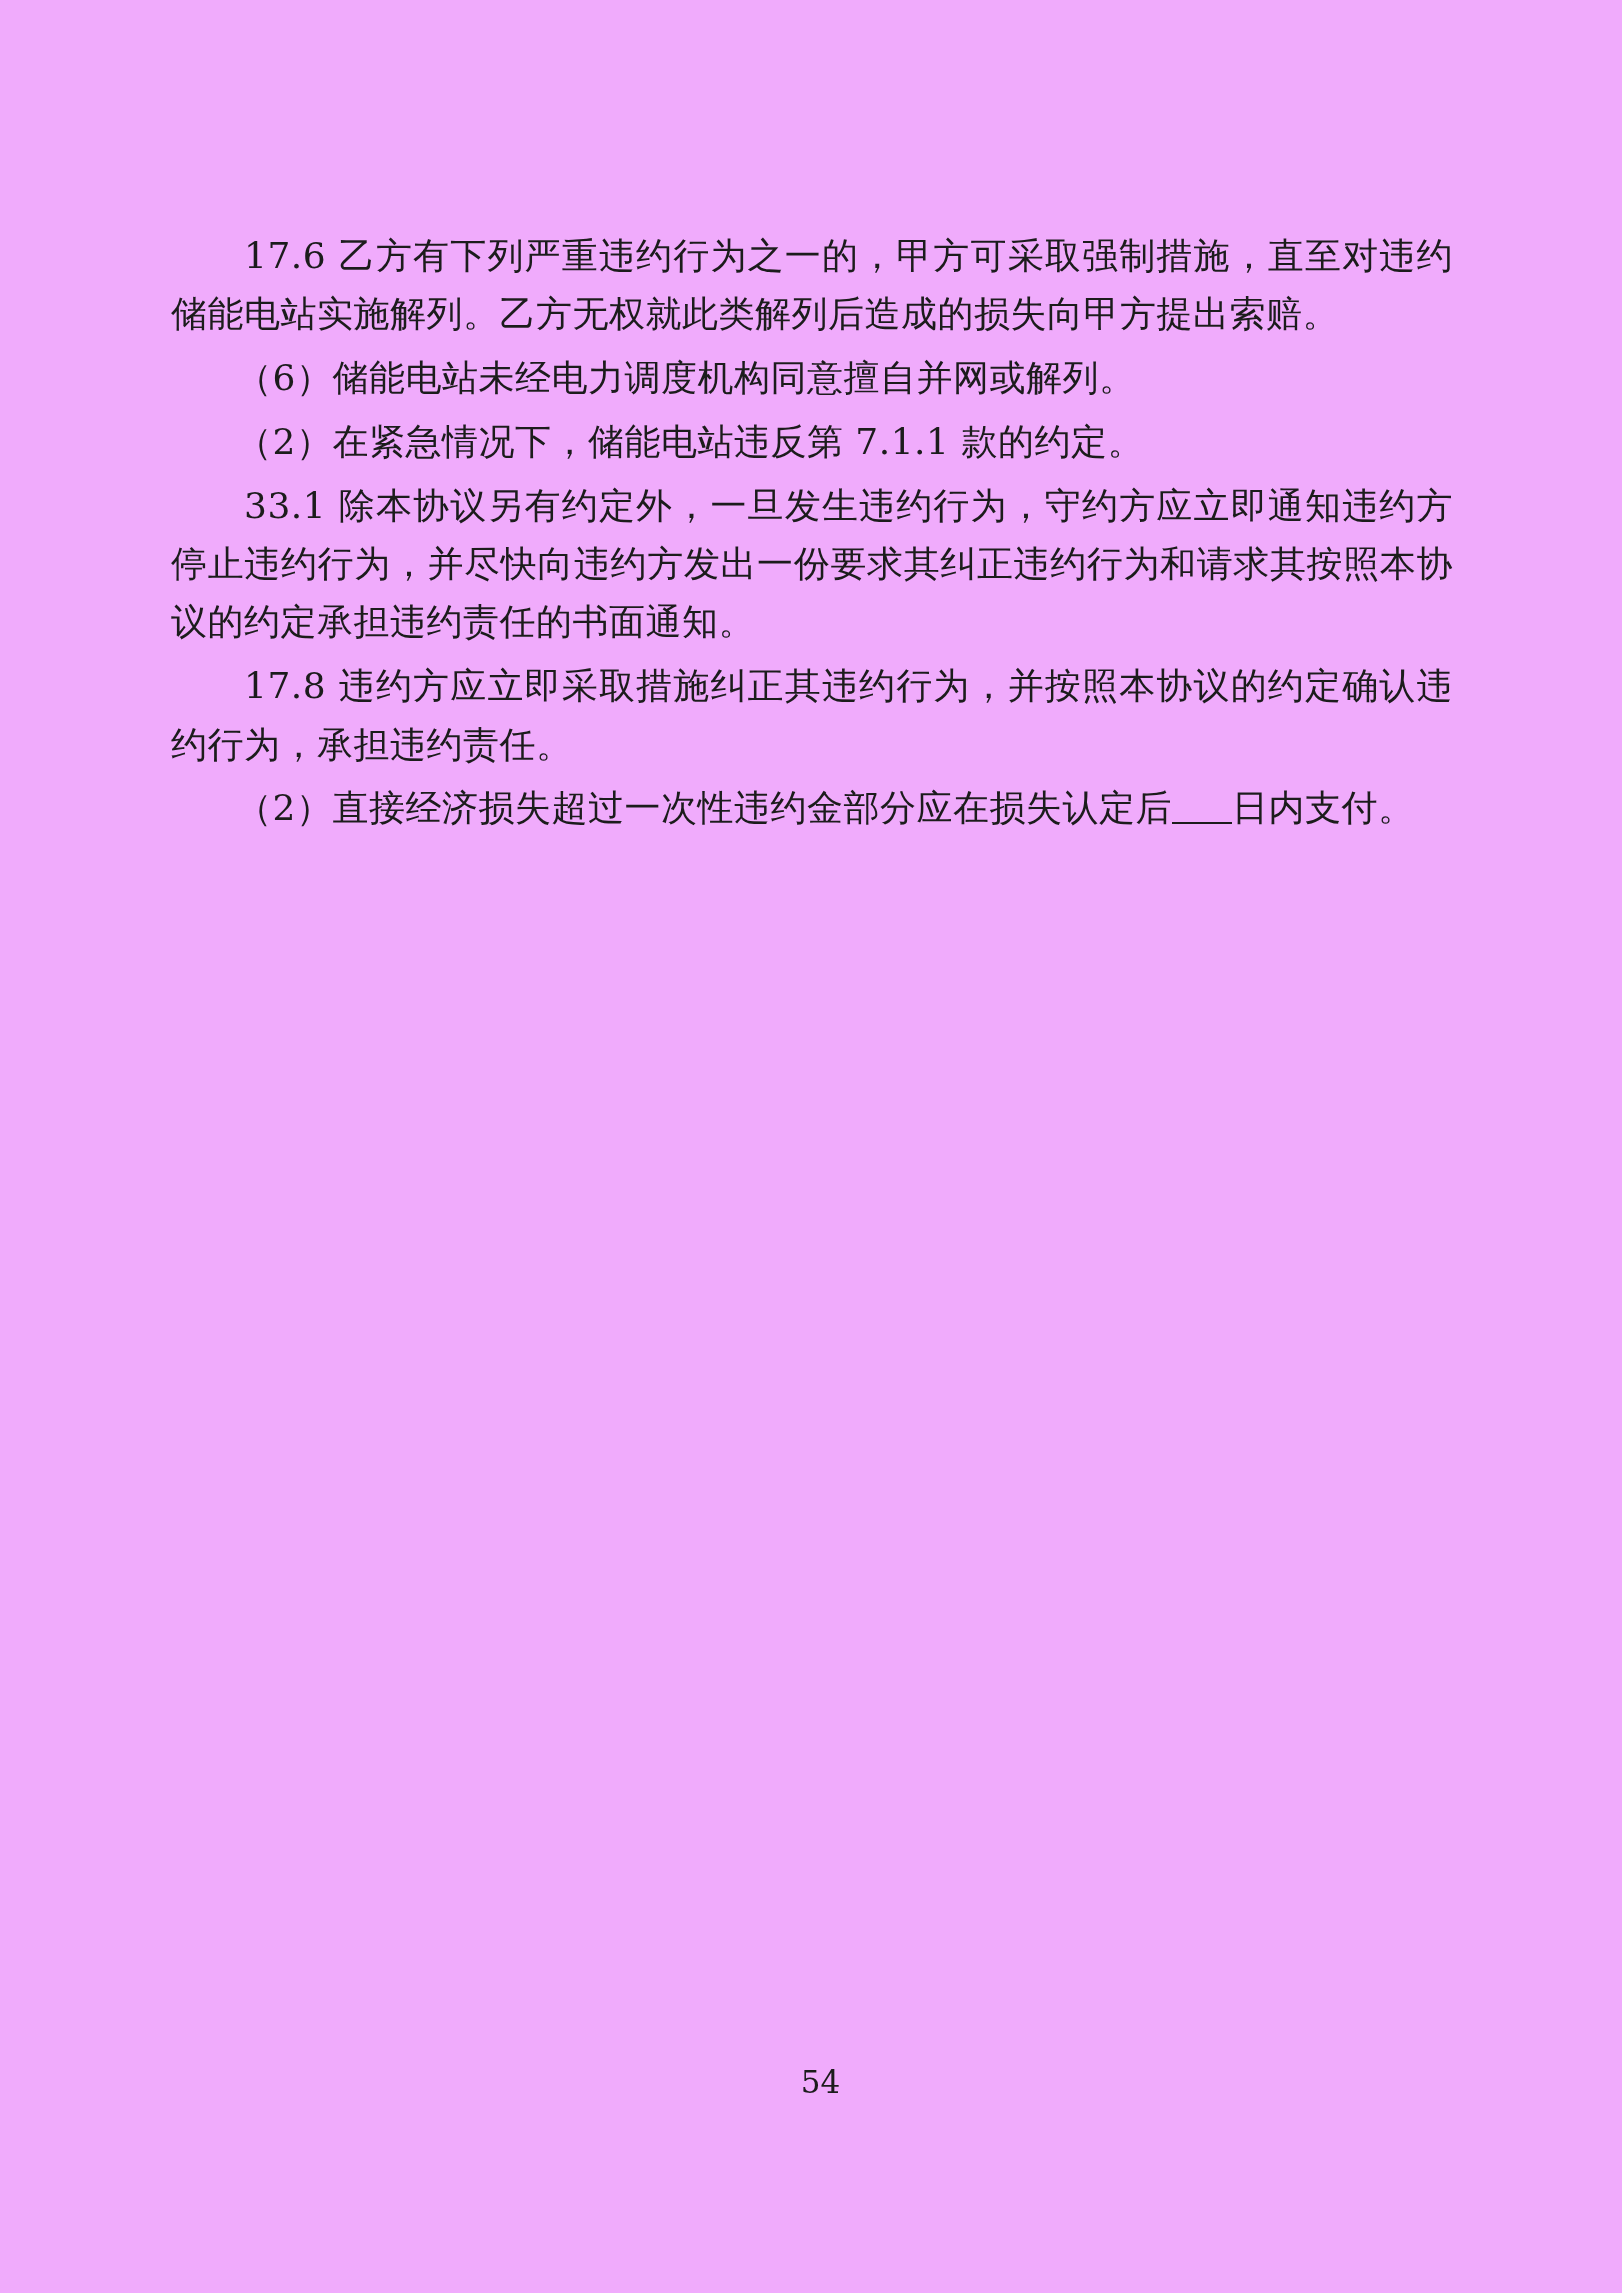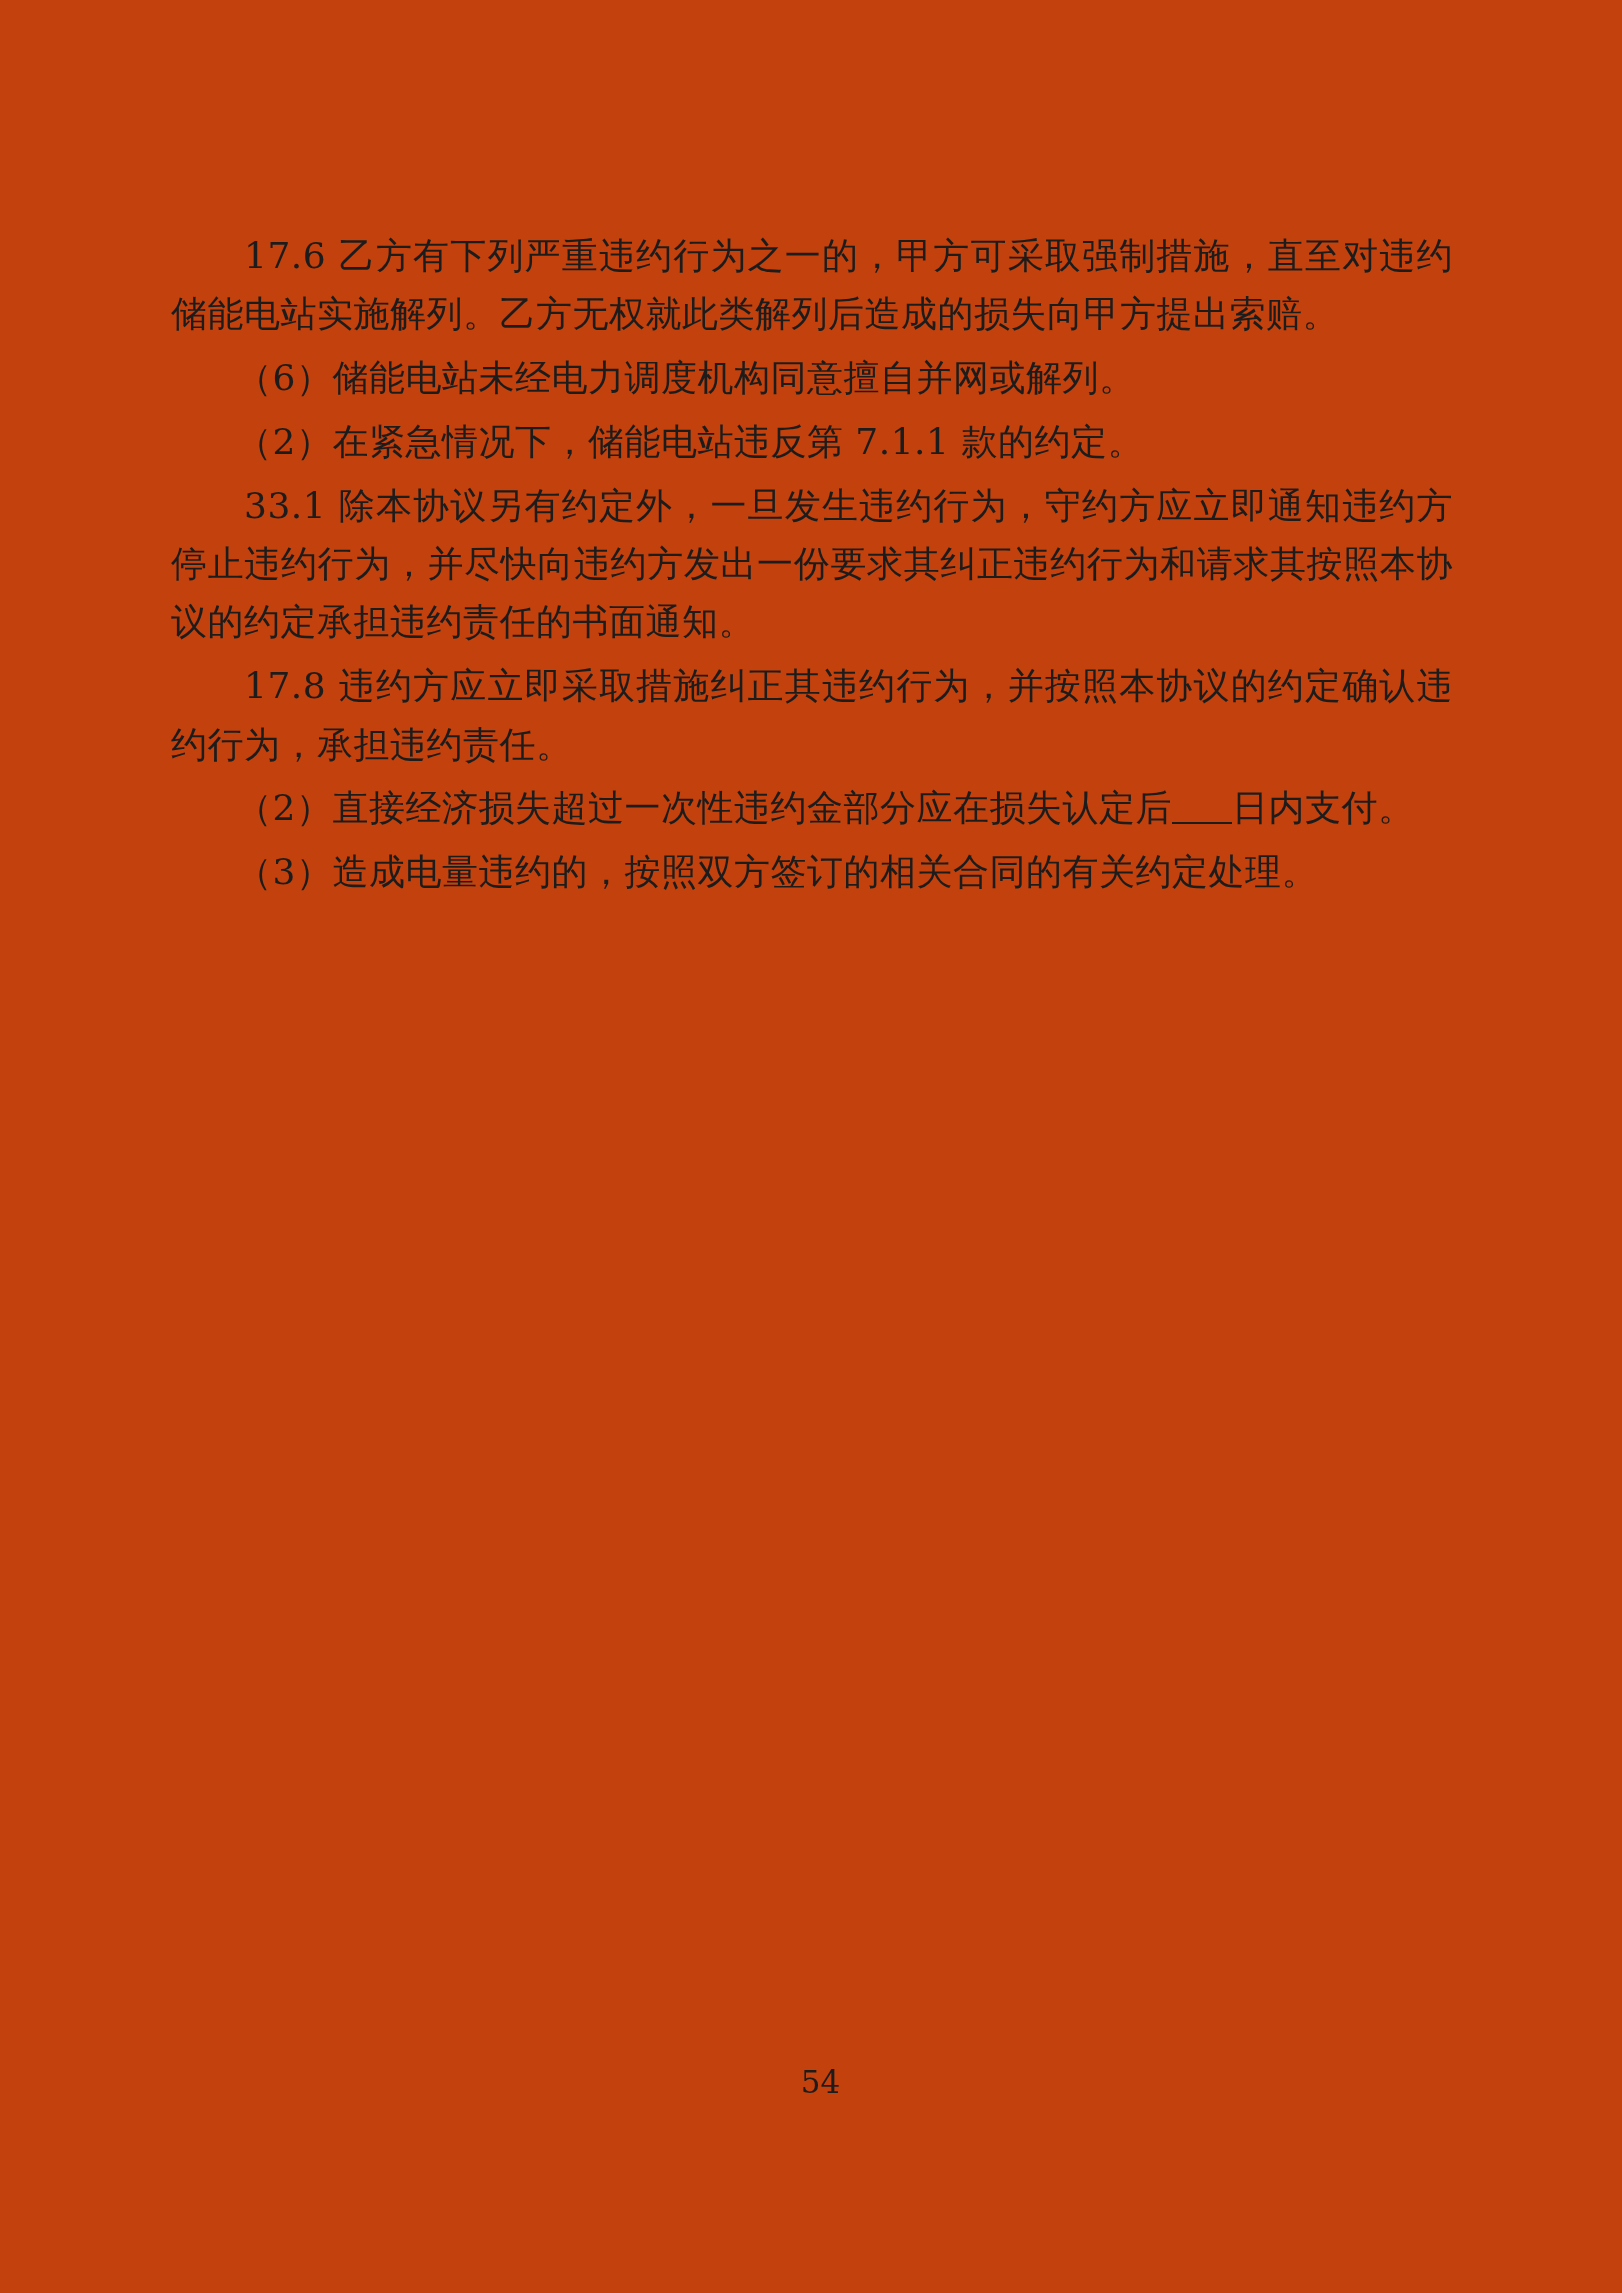--- a/index.html
+++ b/index.html
@@ -7,21 +7,21 @@
     padding: 0;
     background: #ffffff;
   }
   body {
     font-family: "DejaVu Serif", serif;
   }
   .page {
     position: relative;
     width: 1623px;
     height: 2294px;
-    background: #c2410c;
+    background: #f0abfc;
     box-sizing: border-box;
     overflow: hidden;
   }
   .content {
     position: absolute;
     left: 171px;
     top: 227px;
     width: 1282px;
   }
   .para {
@@ -87,19 +87,18 @@
 
     <p class="para indent">33.1 除本协议另有约定外，一旦发生违约行为，守约方应立即通知违约方停止违约行为，并尽快向违约方发出一份要求其纠正违约行为和请求其按照本协议的约定承担违约责任的书面通知。</p>
 
     <p class="para indent">17.8 违约方应立即采取措施纠正其违约行为，并按照本协议的约定确认违约行为，承担违约责任。</p>
 
 
     <p class="para indent-paren">
       <span>（2）直接经济损失超过一次性违约金部分应在损失认定后</span><span class="blank-short"></span><span>日内支付。</span>
     </p>
 
-    <p class="para indent-paren">（3）造成电量违约的，按照双方签订的相关合同的有关约定处理。</p>
 
   </div>
 
   <div class="pageno">54</div>
 </div>
 
 
 </body></html>

